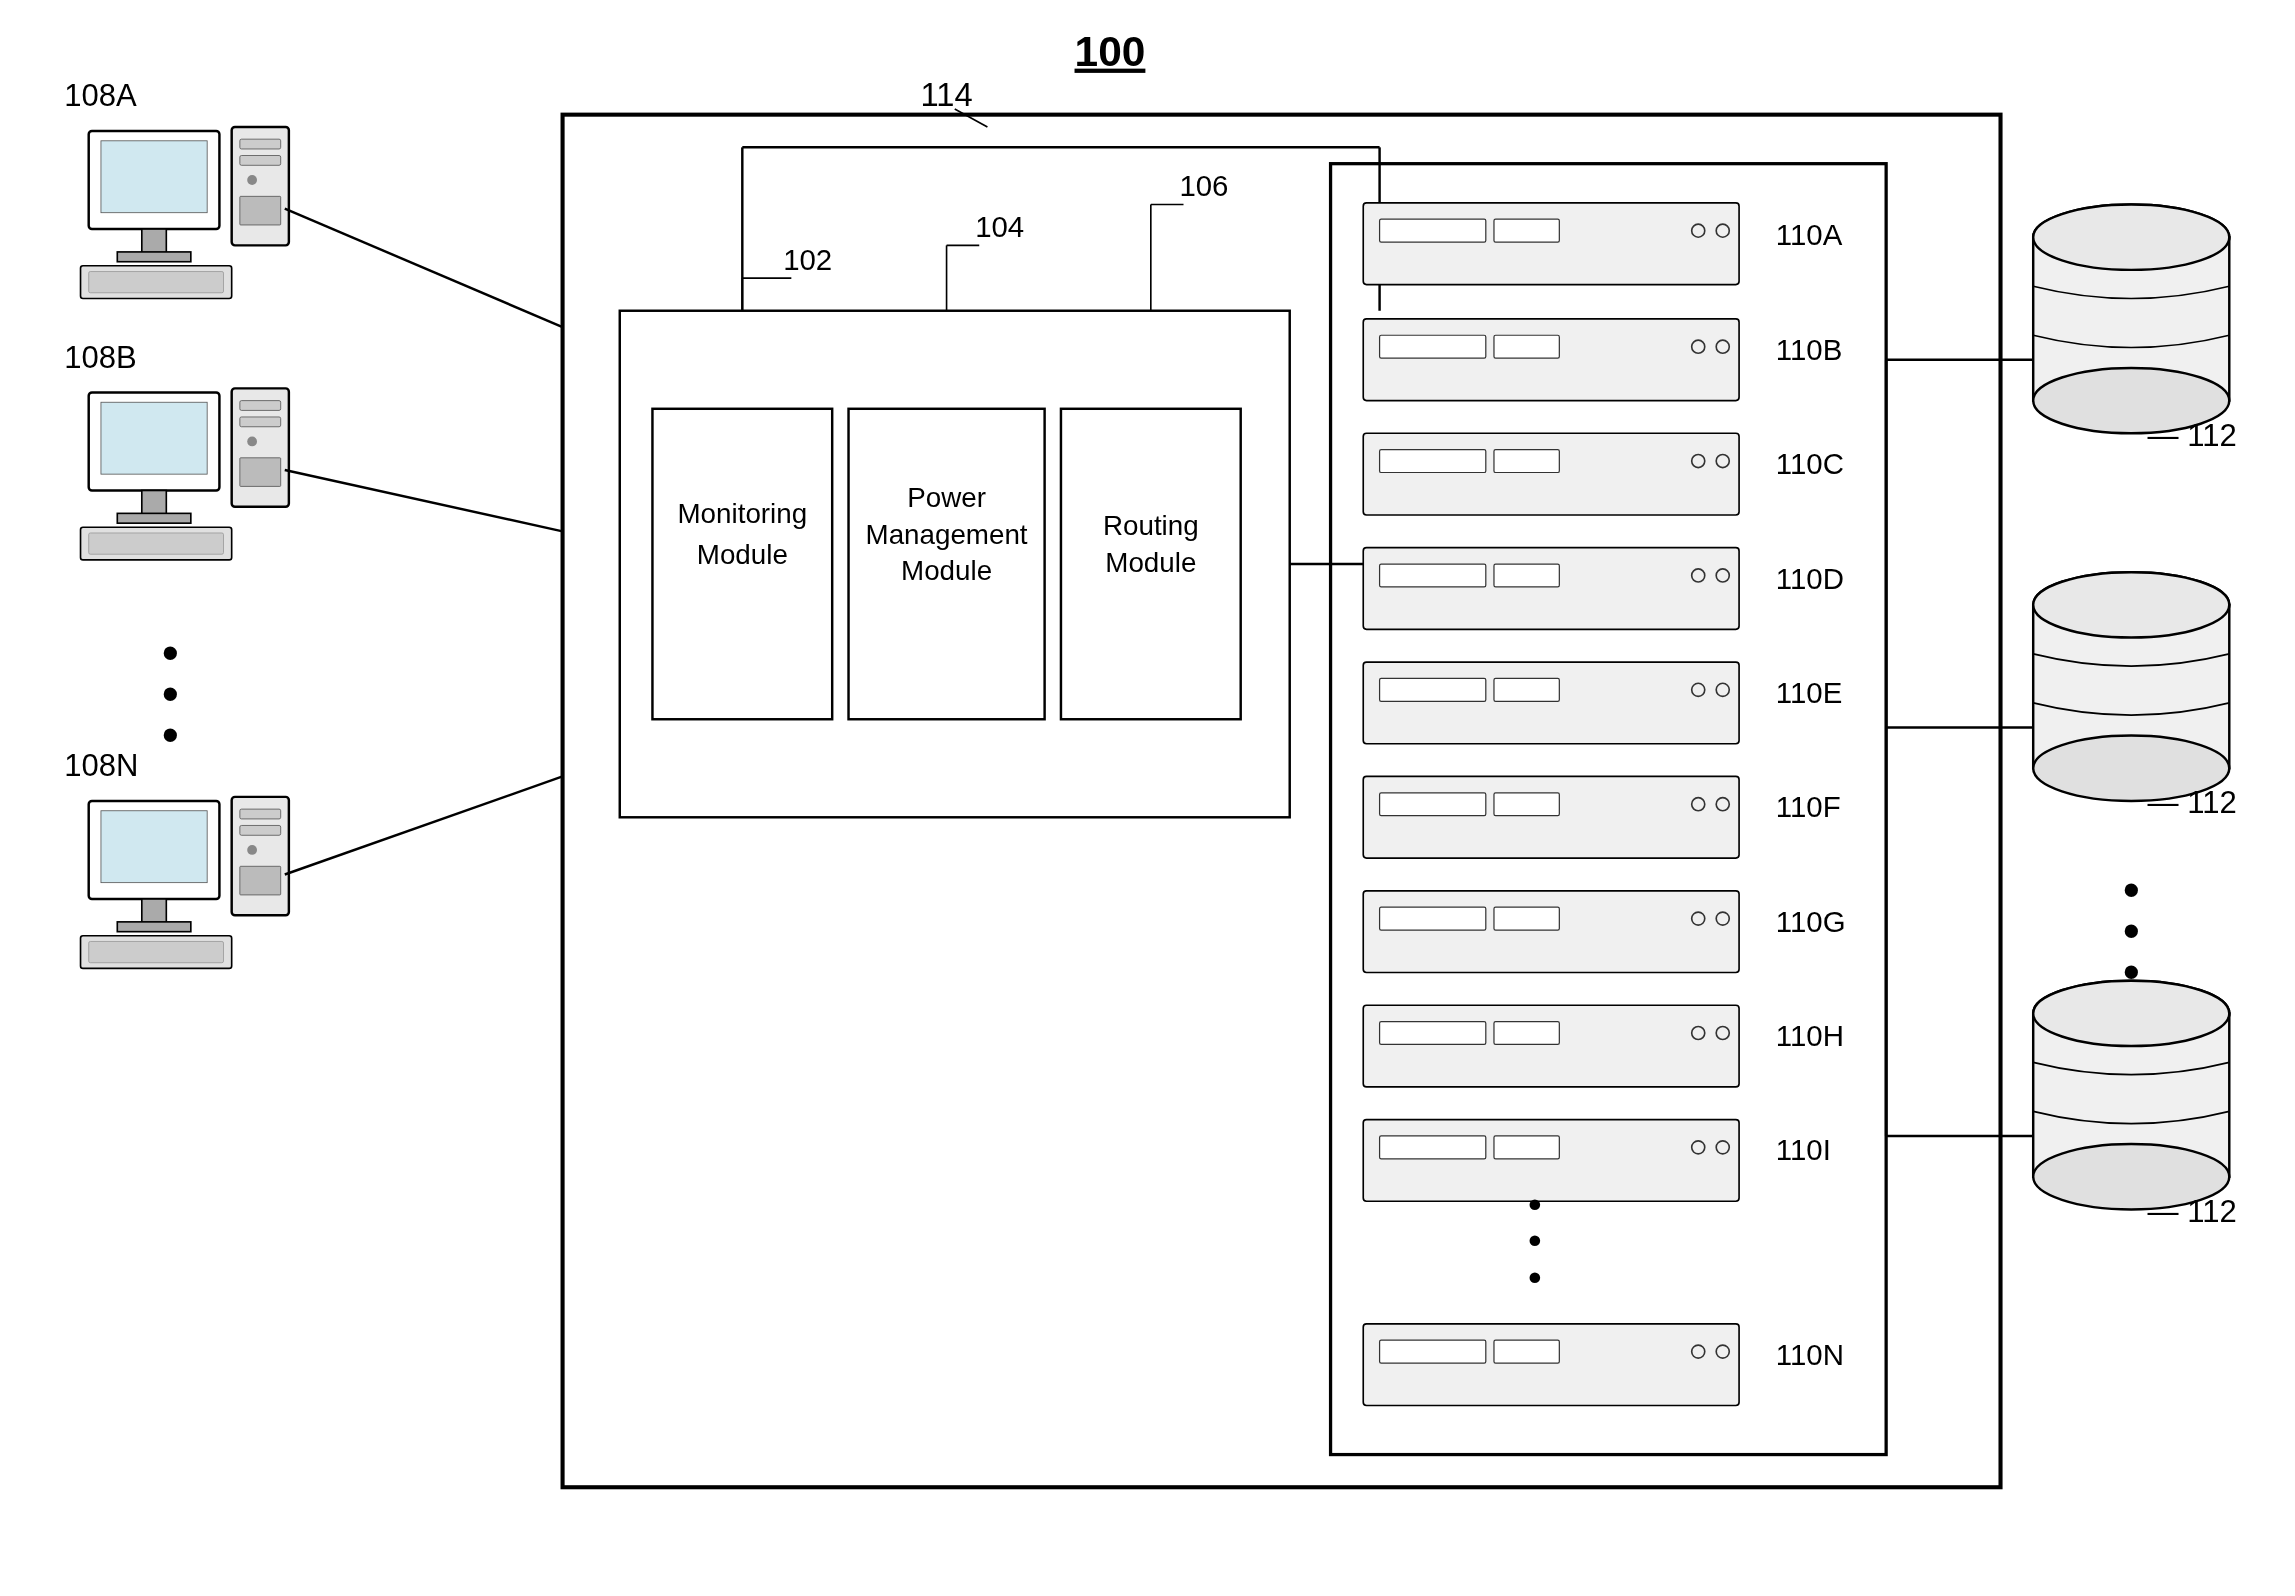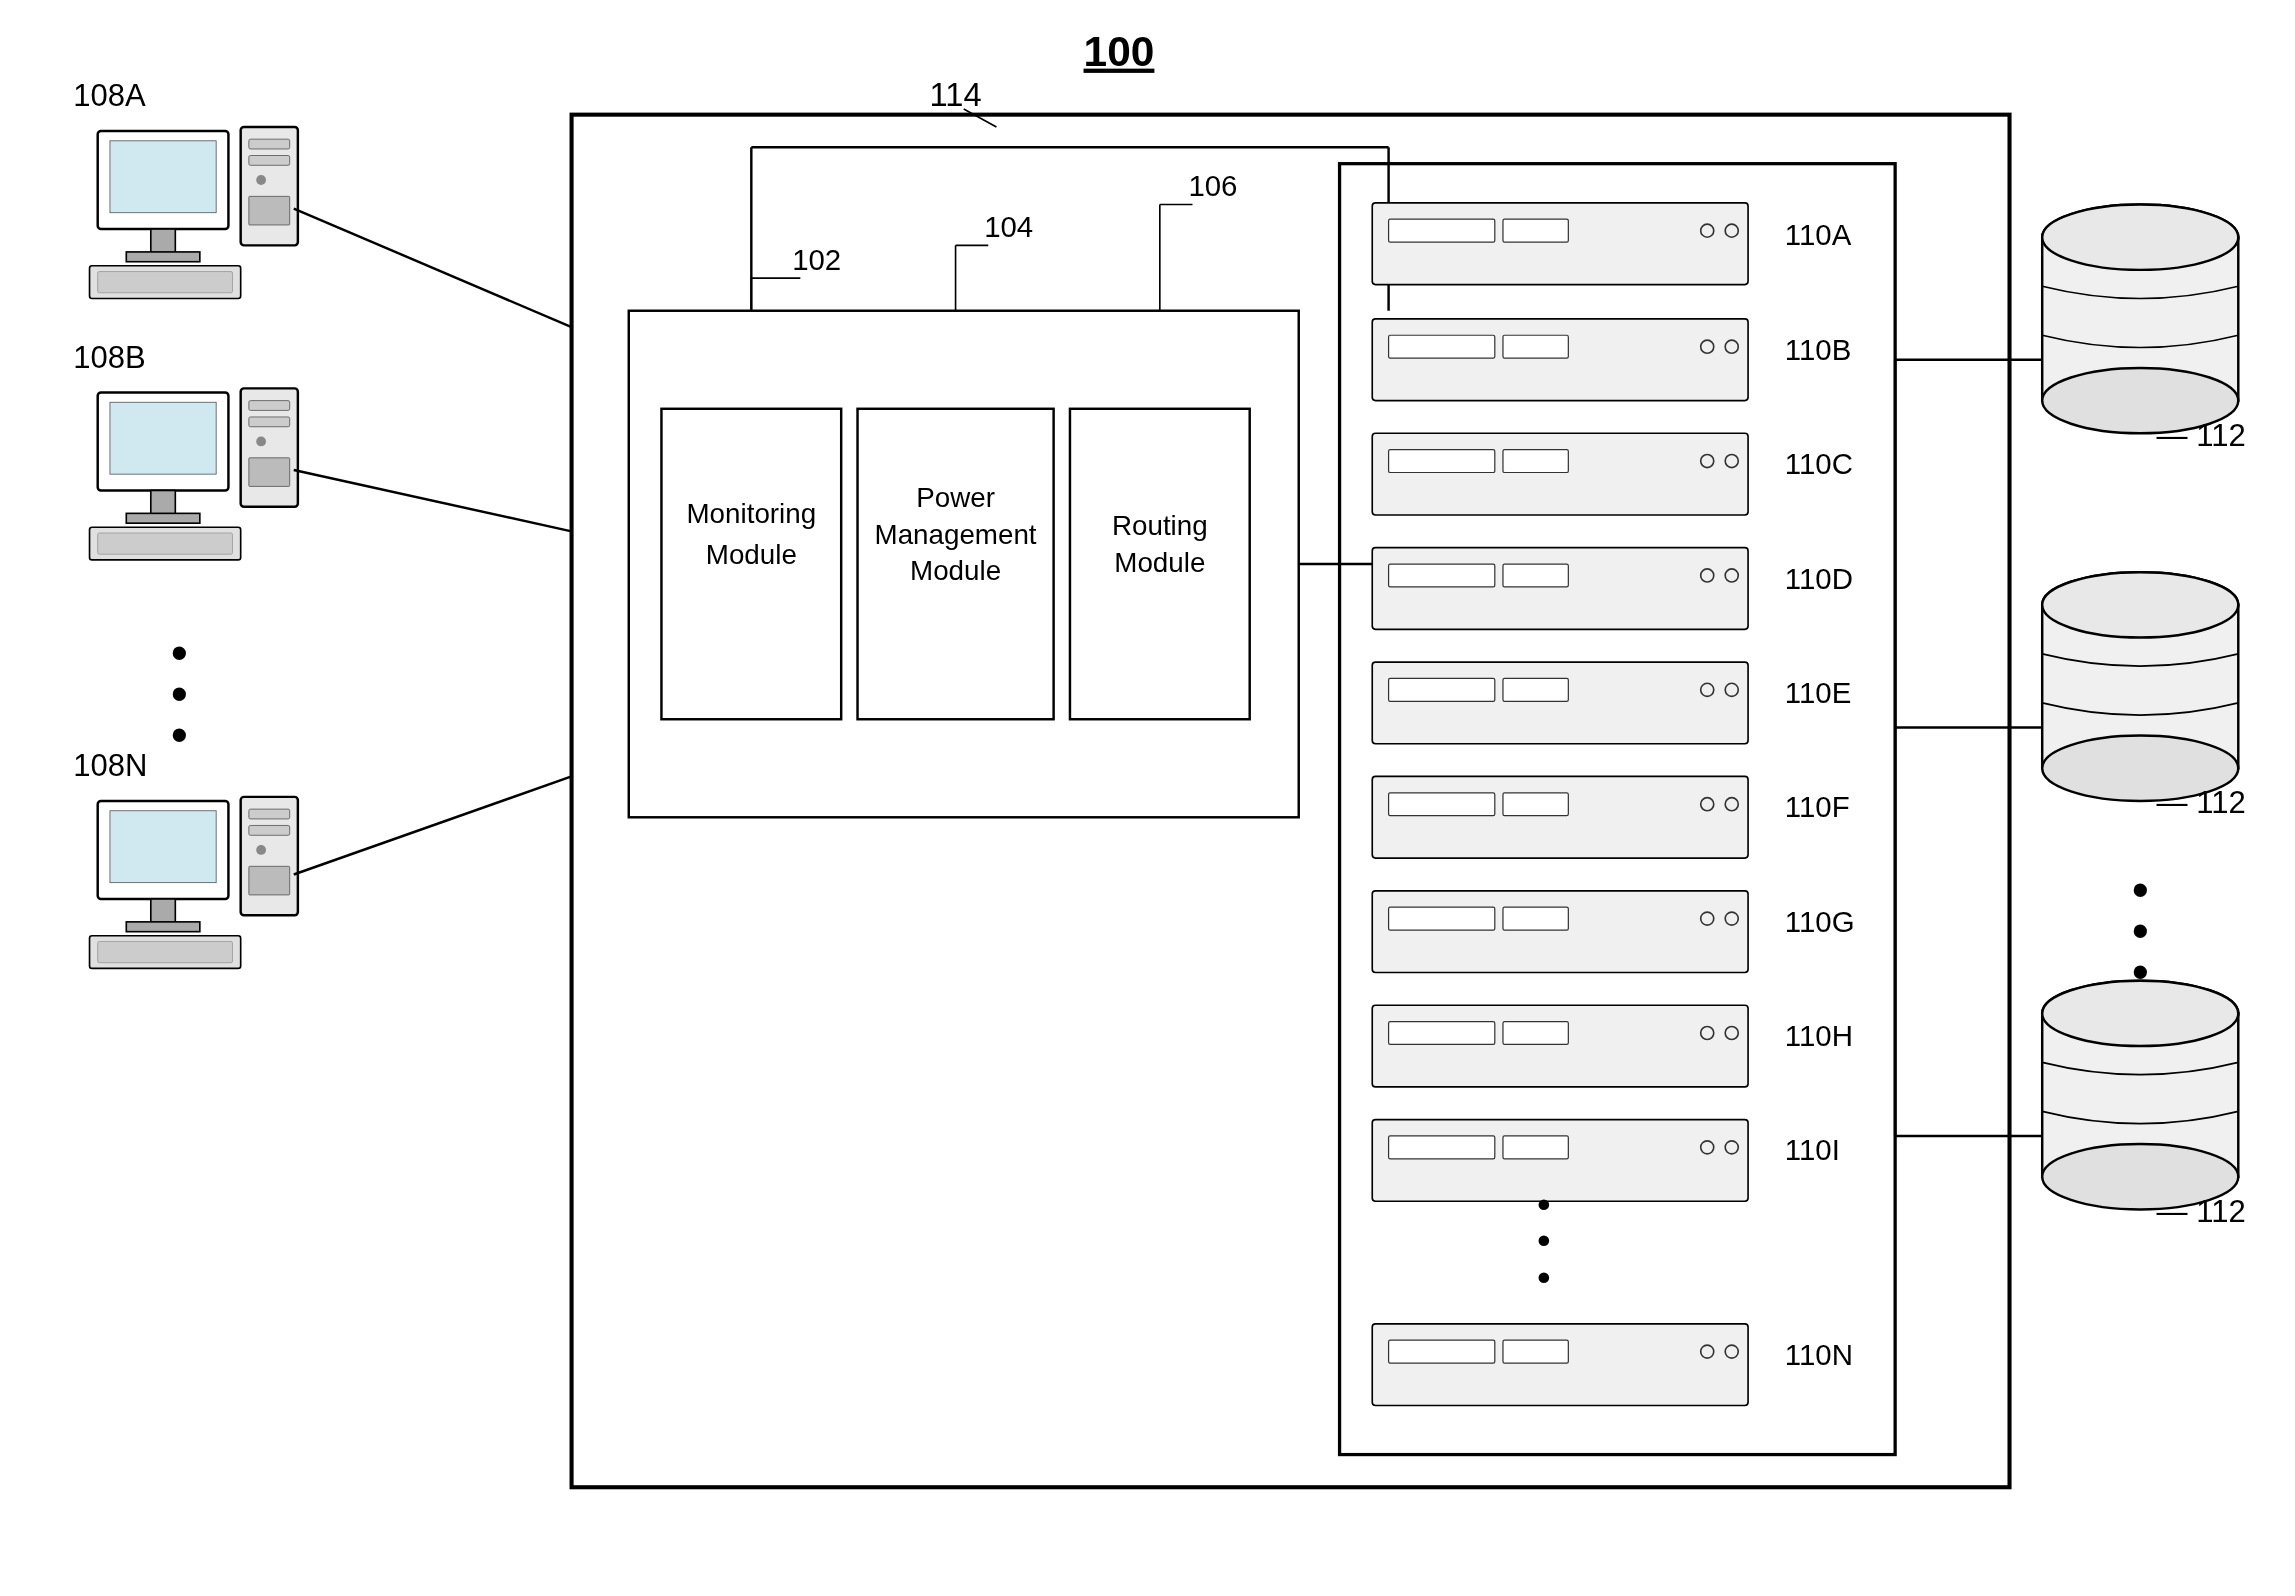--- a/index.html
+++ b/index.html
@@ -6,21 +6,21 @@
     body {
       background: #fff;
       font-family: Arial, sans-serif;
       width: 2295px;
       height: 1597px;
       position: relative;
       overflow: hidden;
     }
     .diagram-container {
       position: absolute;
-      top: 0; left: 16px;
+      top: 0; left: 7px;
       width: 1967px;
       height: 1597px;
     }
     svg {
       position: absolute;
       top: 0; left: 0;
       width: 2295px;
       height: 1597px;
     }
     text {

